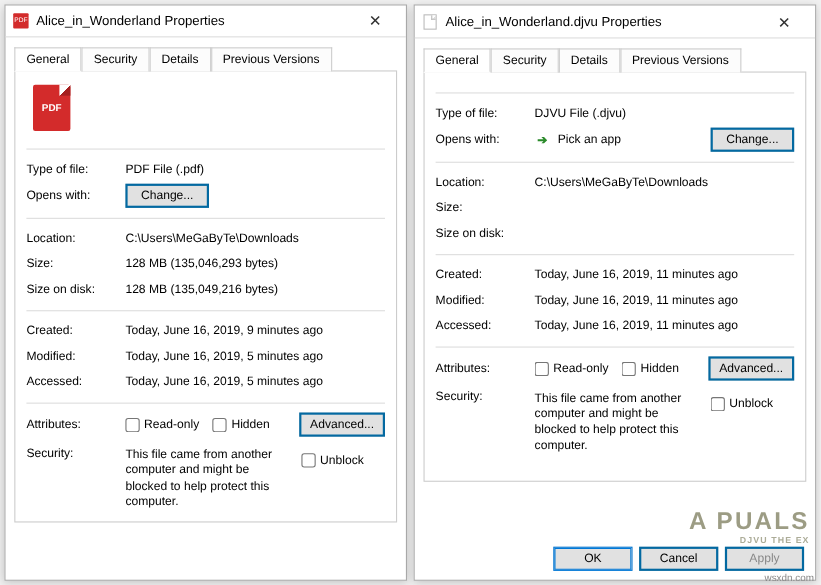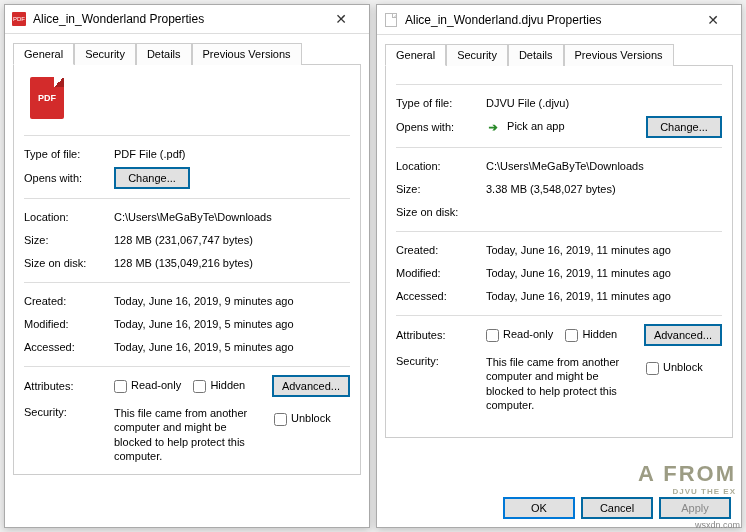--- a/index.html
+++ b/index.html
@@ -119,21 +119,21 @@
       <span class="label">Opens with:</span>
       <button class="btn">Change...</button>
     </div>
     <div class="sep"></div>
     <div class="row">
       <span class="label">Location:</span>
       <span class="value">C:\Users\MeGaByTe\Downloads</span>
     </div>
     <div class="row">
       <span class="label">Size:</span>
-      <span class="value">128 MB (231,067,747 bytes)</span>
+      <span class="value">128 MB (135,046,293 bytes)</span>
     </div>
     <div class="row">
       <span class="label">Size on disk:</span>
       <span class="value">128 MB (135,049,216 bytes)</span>
     </div>
     <div class="sep"></div>
     <div class="row">
       <span class="label">Created:</span>
       <span class="value">Today, June 16, 2019, 9 minutes ago</span>
     </div>
@@ -202,21 +202,20 @@
       </span>
       <button class="btn">Change...</button>
     </div>
     <div class="sep"></div>
     <div class="row">
       <span class="label">Location:</span>
       <span class="value">C:\Users\MeGaByTe\Downloads</span>
     </div>
     <div class="row">
       <span class="label">Size:</span>
-      <span class="value">3.38 MB (3,548,027 bytes)</span>
     </div>
     <div class="row">
       <span class="label">Size on disk:</span>
     </div>
     <div class="sep"></div>
     <div class="row">
       <span class="label">Created:</span>
       <span class="value">Today, June 16, 2019, 11 minutes ago</span>
     </div>
     <div class="row">
@@ -246,16 +245,16 @@
     </div>
   </div>
   <div class="bottom-buttons">
     <button class="btn default">OK</button>
     <button class="btn">Cancel</button>
     <button class="btn disabled">Apply</button>
   </div>
 </div>
 
 <div class="watermark">
-  <span>A  FROM</span>
+  <span>A  PUALS</span>
   <span class="sub">DJVU THE EX</span>
 </div>
 <div class="src">wsxdn.com</div>
 
 </body></html>

